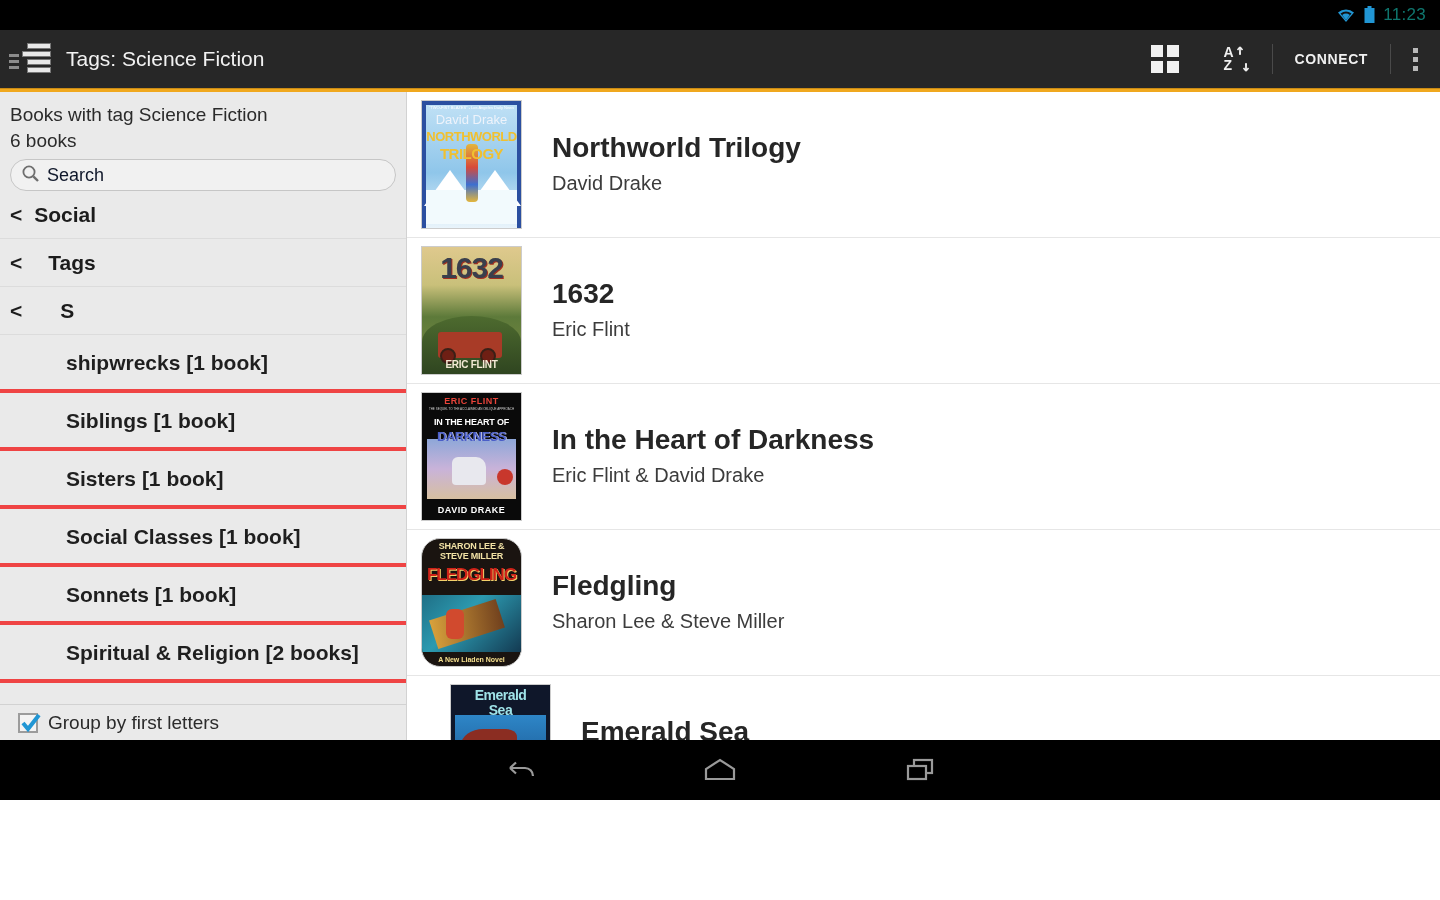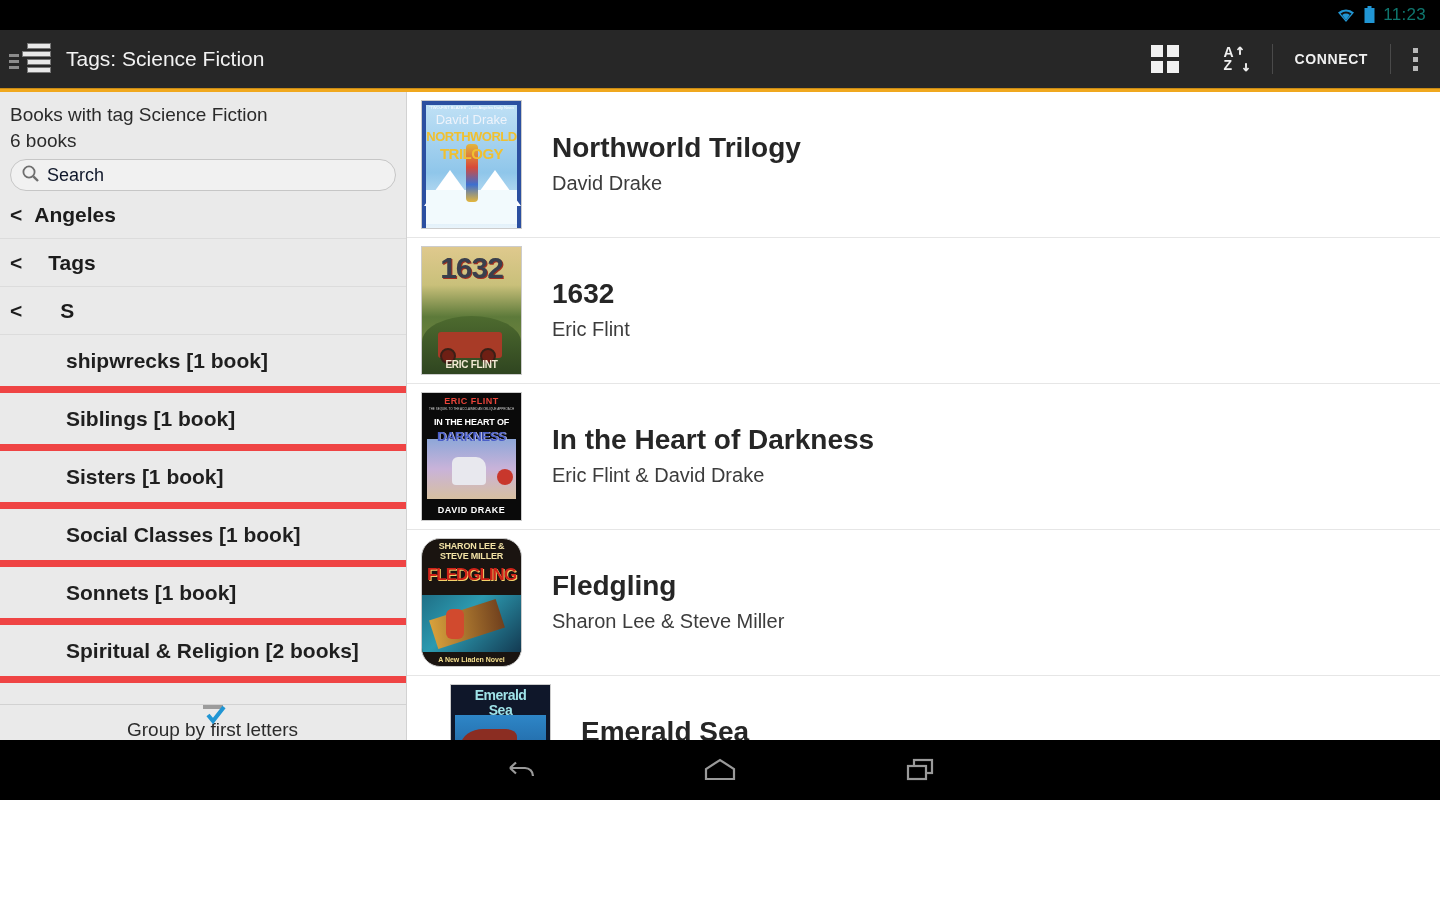--- a/index.html
+++ b/index.html
@@ -63,25 +63,25 @@
                border-radius:16px; display:flex; align-items:center; padding:0 10px; gap:7px; }
   .search-ph { color:#0f172a; font-size:18px; }
   .crumb { height:48px; display:flex; align-items:center; font-size:21px; font-weight:700;
            color:#1c1c1c; border-bottom:1px solid #dcdcdc; padding-left:10px; }
   .crumb .lt { margin-right:12px; }
   .crumb.i1 .lt { margin-right:12px; }
   .crumb.i2 { padding-left:10px; } .crumb.i2 .lt { margin-right:26px; }
   .crumb.i3 { padding-left:10px; } .crumb.i3 .lt { margin-right:38px; }
   .tag-item { min-height:58px; display:flex; align-items:center; padding:6px 8px 6px 66px;
               font-size:21px; font-weight:700; color:#1f1f1f;
-              border-bottom:7px solid #ef4444; line-height:33px; }
+              border-bottom:4px solid #ef4444; line-height:33px; }
   .tag-item.sel { background:#e5ce95; border-bottom:1px solid #d6bf87; }
   .sb-footer { position:absolute; left:0; bottom:0; width:407px; height:36px;
                background:#eaeaea; border-top:1px solid #d2d2d2;
-               display:flex; align-items:center; padding-left:18px; gap:10px;flex-direction:column; }
+               display:flex; align-items:center; padding-left:18px; gap:10px; }
   .cbox { width:20px; height:20px; background:#f4f4f4; border:2px solid #9c9c9c;
           position:relative; }
   .cbox svg { position:absolute; left:-1px; top:-4px; }
   .cbox-label { font-size:19px; color:#2b2b2b; }
 
   
   .booklist { flex:1; background:#fff; overflow:hidden; position:relative; }
   .book-row { display:flex; align-items:center; height:146px; padding:0 0 0 14px;
               border-bottom:1px solid #e6e6e6; }
   .cover { width:101px; height:129px; flex:0 0 101px; position:relative;
@@ -260,21 +260,21 @@
               <circle cx="8" cy="8" r="5.6" stroke="#6e6e6e" stroke-width="1.8" fill="none"></circle>
               <path d="M12.3 12.3 L17 17" stroke="#6e6e6e" stroke-width="2.4"></path>
             </svg>
           </span>
           <span class="search-ph">Search</span>
         </div>
       </div>
 
       <div class="crumb i1">
         <span class="lt">&lt;</span>
-        <span>Angeles</span>
+        <span>Social</span>
       </div>
       <div class="crumb i2">
         <span class="lt">&lt;</span>
         <span>Tags</span>
       </div>
       <div class="crumb i3">
         <span class="lt">&lt;</span>
         <span>S</span>
       </div>
 

